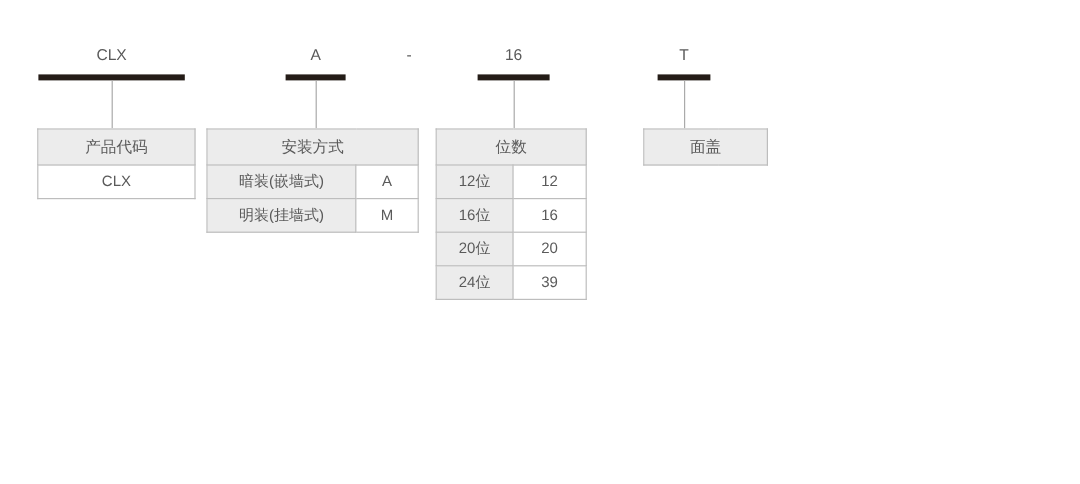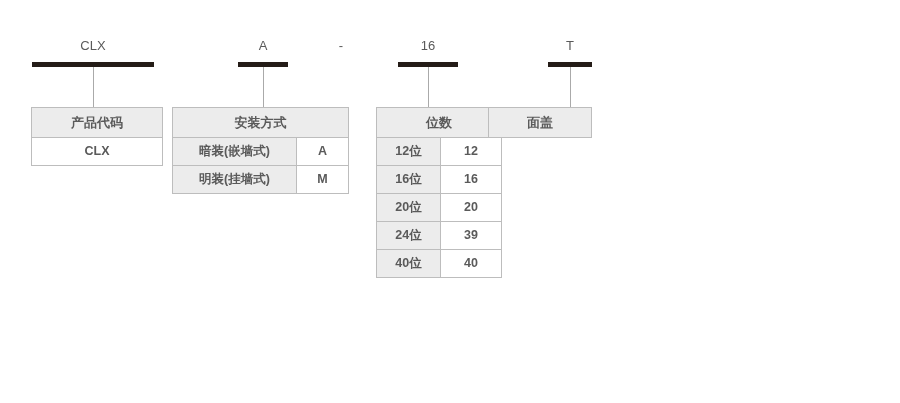--- a/index.html
+++ b/index.html
@@ -58,21 +58,21 @@
     border: 1px solid #9a9a9a;
     background: #ffffff;
     font-size: 12.5px;
     table-layout: fixed;
   }
   .tbl td, .tbl th {
     border: 1px solid #bdbdbd;
     padding: 0;
     text-align: center;
     vertical-align: middle;
-    font-weight: bold;
+    font-weight: normal;
     color: #5a5a5a;
     height: 27px;
     line-height: 27px;
     white-space: nowrap;
   }
   .tbl .hdr {
     background: #ececec;
     border-bottom: 1px solid #bdbdbd;
     height: 29px;
     line-height: 29px;
@@ -84,22 +84,22 @@
   .tbl .rcol {
     background: #ffffff;
   }
   .tbl .single {
     background: #ffffff;
   }
 
   
   #tbl-product   { left: 31px;  top: 107px; width: 132px; }
   #tbl-mounting  { left: 172px; top: 107px; width: 176px; }
-  #tbl-ways      { left: 376px; top: 107px; width: 125px; }
-  #tbl-cover     { left: 488px; top: 107px; width: 103px; border-radius: 19px; }
+  #tbl-ways      { left: 363px; top: 107px; width: 125px; }
+  #tbl-cover     { left: 536px; top: 107px; width: 103px; border-radius: 19px; }
 
   #tbl-mounting col.c1 { width: 124px; }
   #tbl-mounting col.c2 { width: 52px; }
   #tbl-ways col.c1     { width: 64px; }
   #tbl-ways col.c2     { width: 61px; }
   #tbl-cover col.c1    { width: 62px; }
   #tbl-cover col.c2    { width: 41px; }
 </style>
 </head>
 <body>
@@ -171,24 +171,20 @@
         <td class="rcol">16</td>
       </tr>
       <tr>
         <td class="lcol">20位</td>
         <td class="rcol">20</td>
       </tr>
       <tr>
         <td class="lcol">24位</td>
         <td class="rcol">39</td>
       </tr>
-      <tr>
-        <td class="lcol">40位</td>
-        <td class="rcol">40</td>
-      </tr>
     </tbody>
   </table>
 
   <table class="tbl" id="tbl-cover">
     <colgroup>
         <col class="c1">
         <col class="c2">
       </colgroup>
     <tbody>
       <tr>

